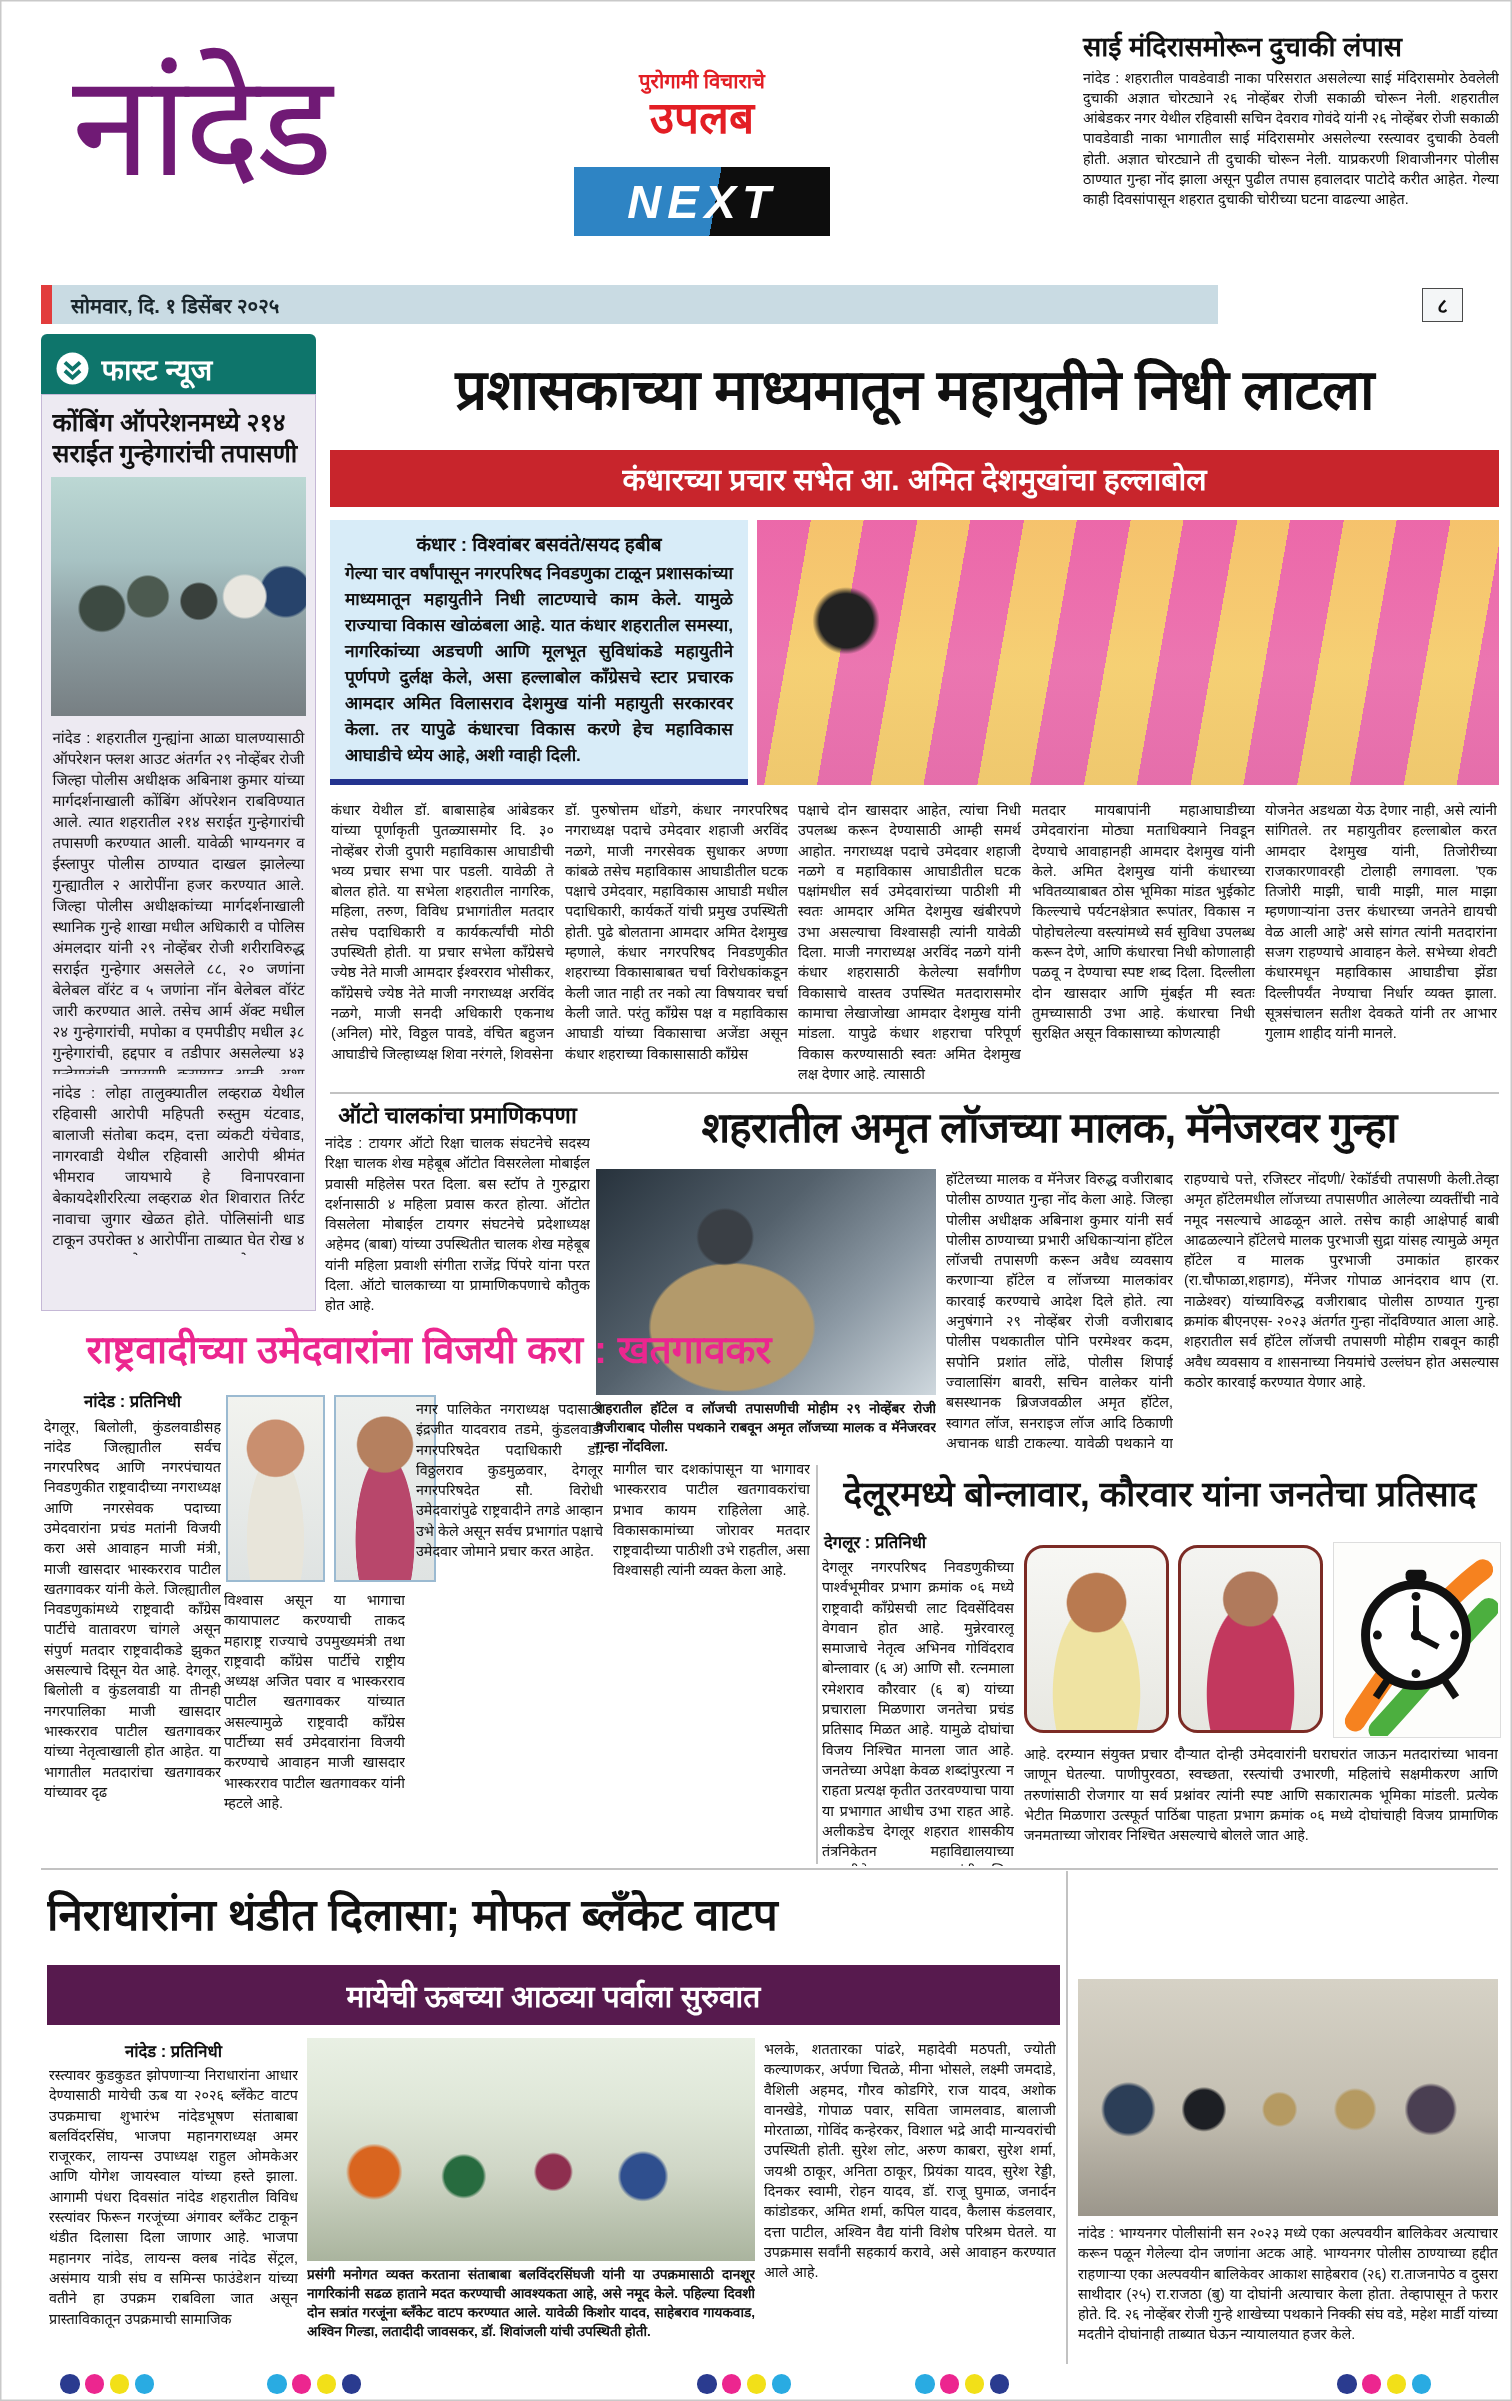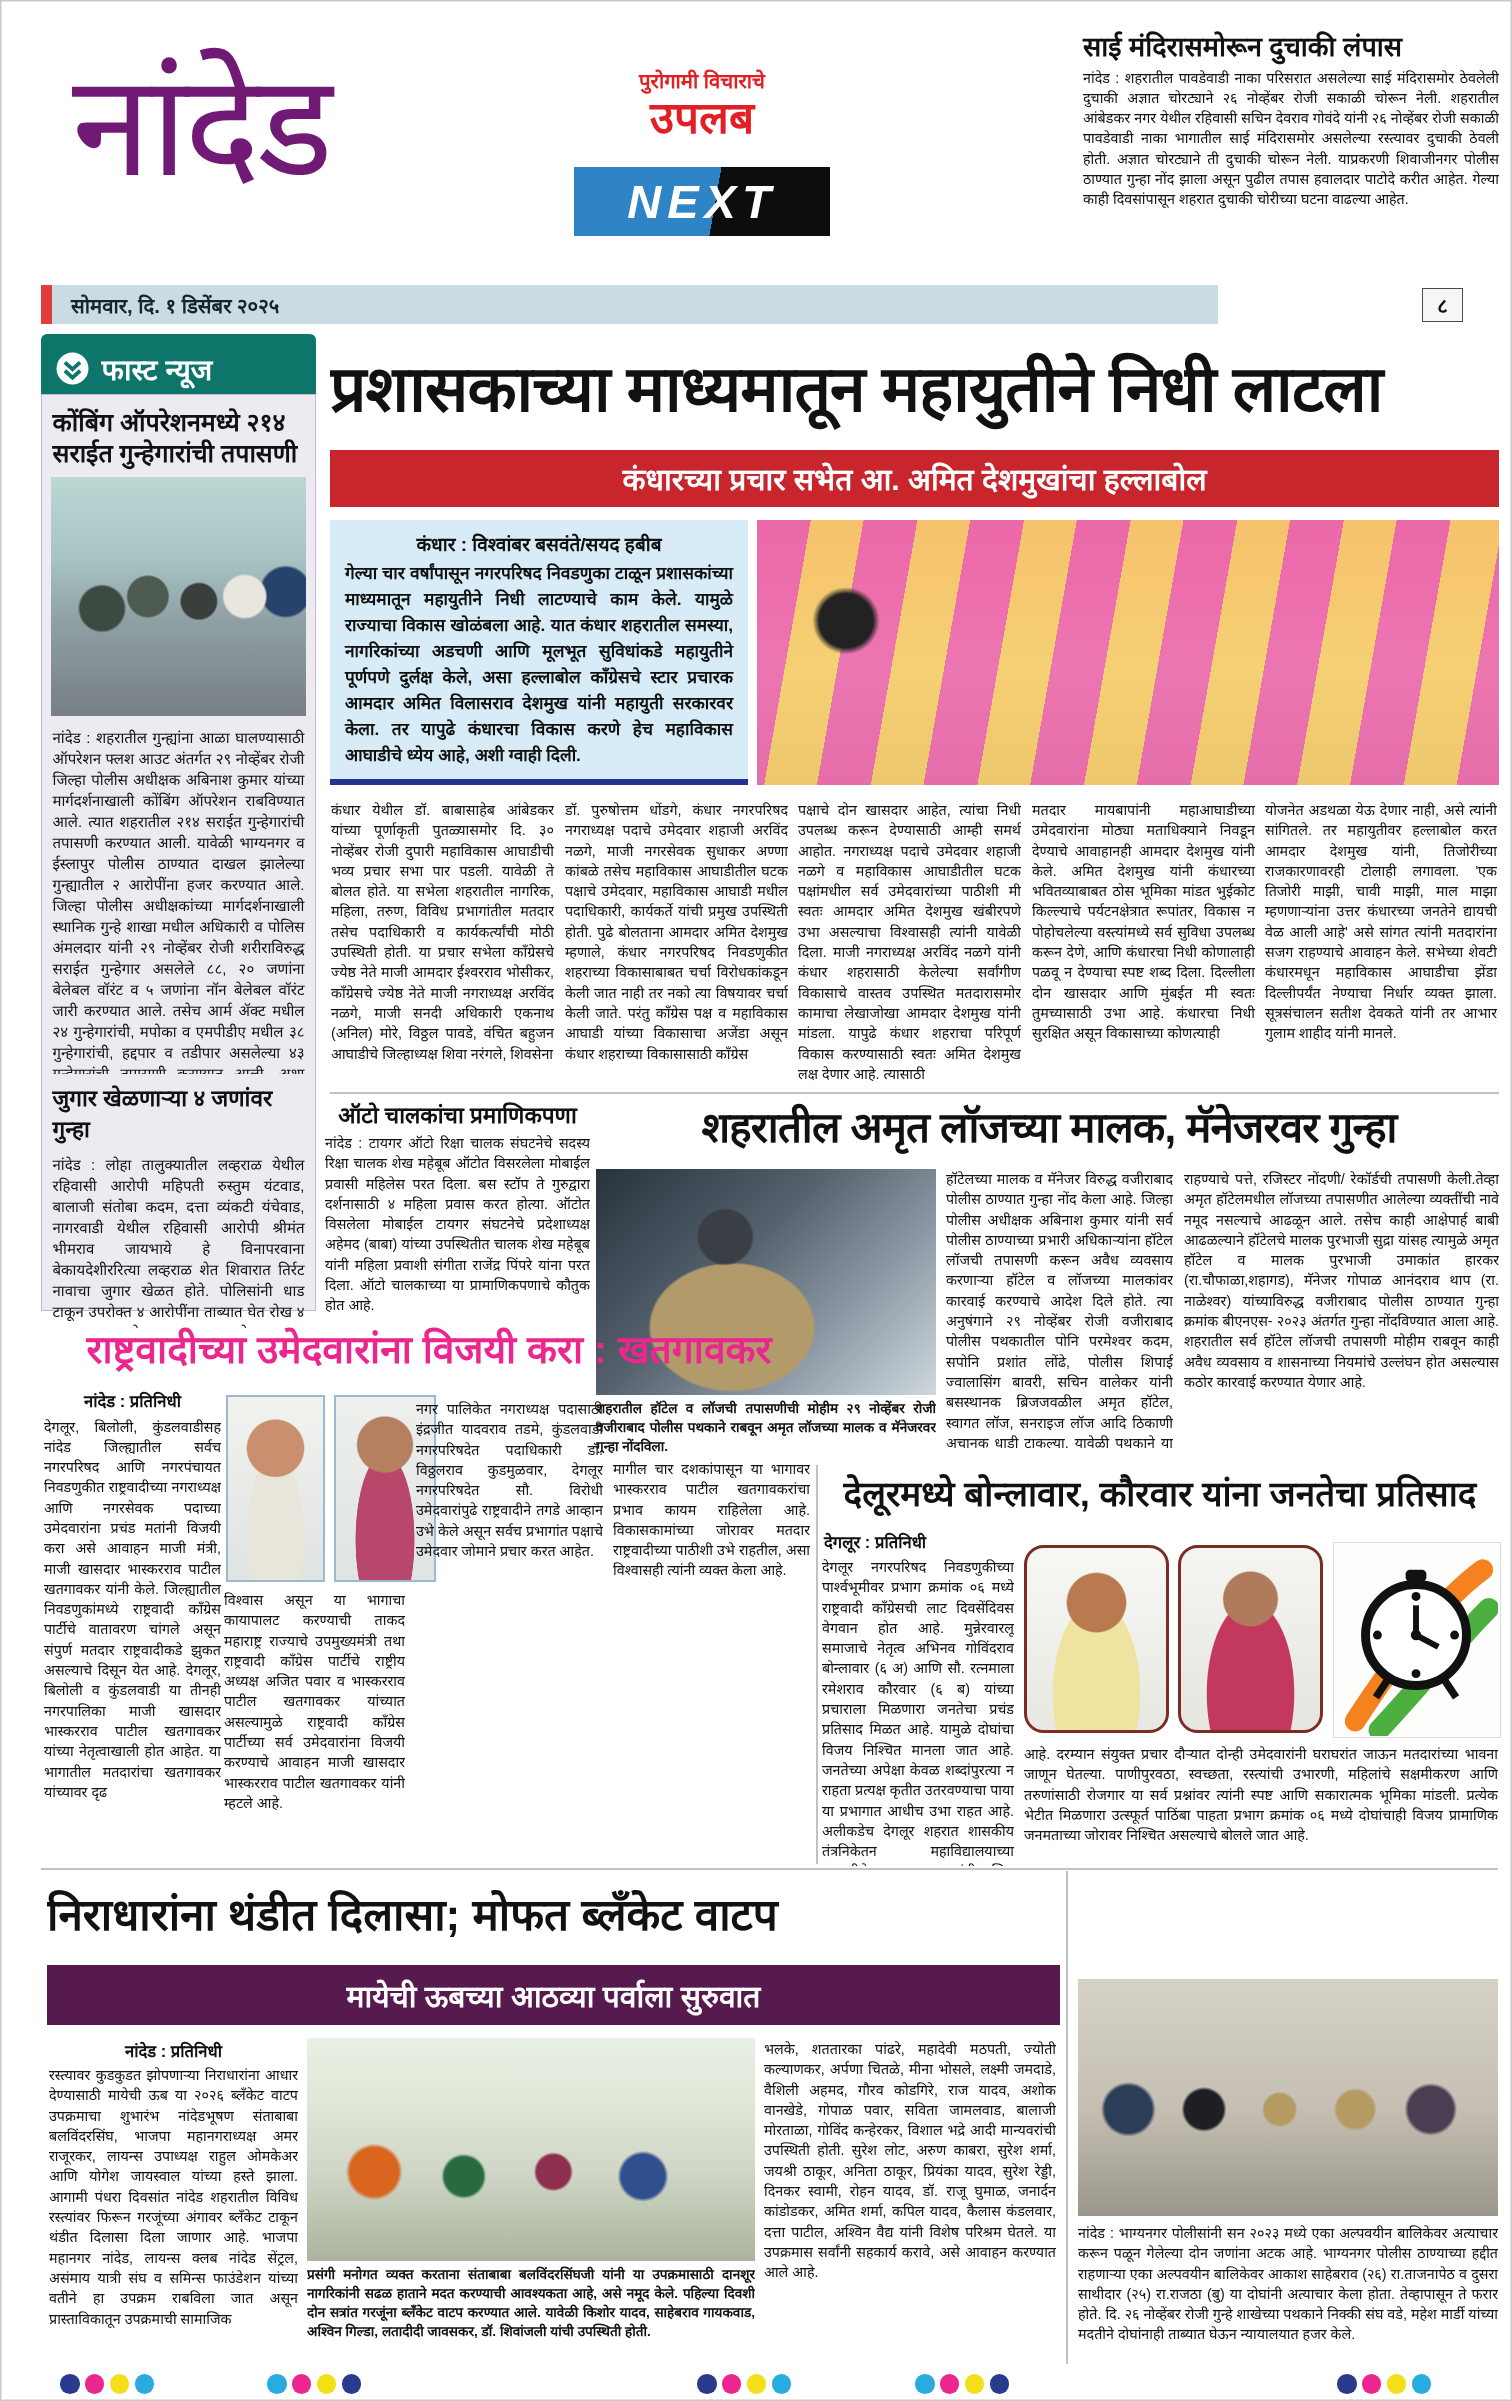--- a/index.html
+++ b/index.html
@@ -35,21 +35,21 @@
 
   
   .fast-bar{background:#0e756b;border-radius:6px;display:flex;align-items:center;gap:12px;
             padding:0 13.6px;color:#fff;font-size:29px;font-weight:800;}
   .fast-box{background:#edeaf2;border:1.5px solid #c5b8d6;}
   .fn-title{font-size:25px;font-weight:800;line-height:1.25;padding:12px 10.5px 4.5px;}
   .fn-title2{font-size:22.6px;font-weight:800;padding:7.5px 10.5px 3px;}
   .fn-body{padding:7.5px 10.5px;}
 
   
-  .lead-headline{font-size:64px;font-weight:900;white-space:nowrap;letter-spacing:-0.8px;}
+  .lead-headline{font-size:56px;font-weight:900;white-space:nowrap;letter-spacing:-0.8px;text-align:center;}
   .lead-subbar{background:#c8252c;color:#fff;display:flex;align-items:center;justify-content:center;
                font-size:30px;font-weight:800;}
   .intro-box{background:#d8ecf8;border-bottom:6px solid #23338f;padding:10.5px 15px;}
   .intro-byline{text-align:center;font-weight:800;font-size:19px;margin-bottom:4.5px;}
   .intro-text{font-size:17.3px;line-height:1.5;font-weight:600;text-align:justify;}
 
   .mid-headline{font-size:42px;font-weight:900;white-space:nowrap;text-align:center;letter-spacing:-0.8px;}
   .auto-title{font-size:22.6px;font-weight:800;text-align:center;}
   .pink-headline{color:#ec268f;font-size:39px;font-weight:900;white-space:nowrap;text-align:center;}
   .deg-headline{font-size:35px;font-weight:900;white-space:nowrap;text-align:center;}
@@ -145,21 +145,20 @@
         <polyline points="13,26 23,35 33,26" fill="none" stroke="#0e756b" stroke-width="5"></polyline>
         </svg>
     </span>
     <span>फास्ट न्यूज</span>
   </div>
 
   <div class="abs fast-box" style="left:41px;top:394px;width:275px;height:917px;box-sizing:border-box;">
     <div class="fn-title">कोंबिंग ऑपरेशनमध्ये २१४ सराईत गुन्हेगारांची तपासणी</div>
     <div class="photo photo-fastnews" style="margin:3px 9px;height:239px;"></div>
     <div class="fn-body body-m just clip" style="height:340px;">नांदेड : शहरातील गुन्ह्यांना आळा घालण्यासाठी ऑपरेशन फ्लश आउट अंतर्गत २९ नोव्हेंबर रोजी जिल्हा पोलीस अधीक्षक अबिनाश कुमार यांच्या मार्गदर्शनाखाली कोंबिंग ऑपरेशन राबविण्यात आले. त्यात शहरातील २१४ सराईत गुन्हेगारांची तपासणी करण्यात आली. यावेळी भाग्यनगर व ईस्लापुर पोलीस ठाण्यात दाखल झालेल्या गुन्ह्यातील २ आरोपींना हजर करण्यात आले. जिल्हा पोलीस अधीक्षकांच्या मार्गदर्शनाखाली स्थानिक गुन्हे शाखा मधील अधिकारी व पोलिस अंमलदार यांनी २९ नोव्हेंबर रोजी शरीराविरुद्ध सराईत गुन्हेगार असलेले ८८, २० जणांना बेलेबल वॉरंट व ५ जणांना नॉन बेलेबल वॉरंट जारी करण्यात आले. तसेच आर्म ॲक्ट मधील २४ गुन्हेगारांची, मपोका व एमपीडीए मधील ३८ गुन्हेगारांची, हद्दपार व तडीपार असलेल्या ४३ गुन्हेगारांची तपासणी करण्यात आली. अशा प्रकारे २१४ गुन्हेगारांची तपासणी करण्यात आली. यावेळी भाग्यनगर व इस्लापूर पोलीस ठाण्यात दाखल करण्यात आलेल्या गुन्ह्यातील २ आरोपींना हजर करण्यात आले. या कोंबिंग ऑपरेशन मध्ये २७ पोलीस अधिकारी व ११२ पोलीस अंमलदार सहभागी झाले होते.</div>
-    <div class="fn-title2">जुगार खेळणाऱ्या ४ जणांवर गुन्हा</div>
     <div class="fn-body body-m just clip" style="height:166px;">नांदेड : लोहा तालुक्यातील लव्हराळ येथील रहिवासी आरोपी महिपती रुस्तुम यंटवाड, बालाजी संतोबा कदम, दत्ता व्यंकटी यंचेवाड, नागरवाडी येथील रहिवासी आरोपी श्रीमंत भीमराव जायभाये हे विनापरवाना बेकायदेशीररित्या लव्हराळ शेत शिवारात तिर्रट नावाचा जुगार खेळत होते. पोलिसांनी धाड टाकून उपरोक्त ४ आरोपींना ताब्यात घेत रोख ४ हजार ६०० रुपये जप्त करण्यात आले.</div>
   </div>
 
   <div class="abs lead-headline clip" style="left:330px;top:340px;width:1169px;height:99px;line-height:99px;">प्रशासकाच्या माध्यमातून महायुतीने निधी लाटला</div>
 
   <div class="abs lead-subbar" style="left:330px;top:450px;width:1169px;height:57px;">कंधारच्या प्रचार सभेत आ. अमित देशमुखांचा हल्लाबोल</div>
 
   <div class="abs intro-box clip" style="left:330px;top:520px;width:418px;height:265px;box-sizing:border-box;">
     <div class="intro-byline">कंधार : विश्वांबर बसवंते/सयद हबीब</div>
     <div class="intro-text">गेल्या चार वर्षांपासून नगरपरिषद निवडणुका टाळून प्रशासकांच्या माध्यमातून महायुतीने निधी लाटण्याचे काम केले. यामुळे राज्याचा विकास खोळंबला आहे. यात कंधार शहरातील समस्या, नागरिकांच्या अडचणी आणि मूलभूत सुविधांकडे महायुतीने पूर्णपणे दुर्लक्ष केले, असा हल्लाबोल काँग्रेसचे स्टार प्रचारक आमदार अमित विलासराव देशमुख यांनी महायुती सरकारवर केला. तर यापुढे कंधारचा विकास करणे हेच महाविकास आघाडीचे ध्येय आहे, अशी ग्वाही दिली.</div>

